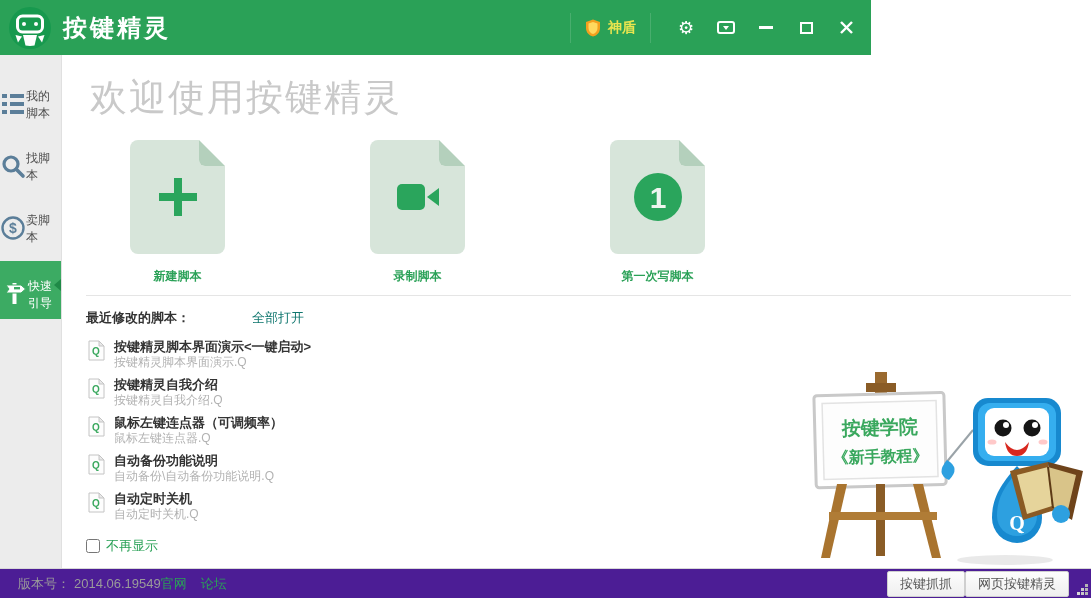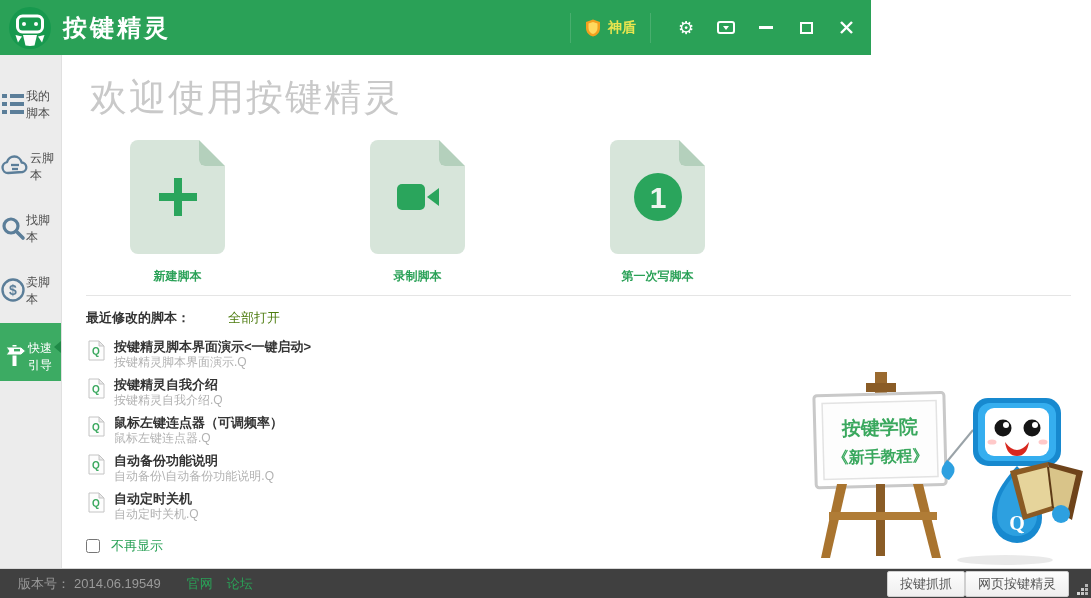--- a/index.html
+++ b/index.html
@@ -38,39 +38,39 @@
   .file-shape { position:relative; width:95px; height:114px; background:#d7e5da; border-radius:8px 0 8px 8px; display:flex; align-items:center; justify-content:center; }
   .file-shape::after { content:""; position:absolute; top:0; right:0; width:0; height:0;
                        border-top:26px solid #fff; border-left:26px solid #b4d0bc; border-bottom-left-radius:6px; }
   .action-label { display:block; margin-top:14px; font-size:12px; font-weight:bold; color:#2aa157; }
 
   .divider { position:absolute; left:24px; right:20px; top:240px; height:1px; background:#e5e5e5; }
 
   .recent { position:absolute; left:24px; top:254px; width:640px; }
   .recent-head { display:flex; align-items:center; }
   .recent-title { font-size:13px; font-weight:bold; color:#333; }
-  .open-all { font-size:13px; color:#4d7c0f; margin-left:38px; cursor:pointer; text-decoration:none; }
+  .open-all { font-size:13px; color:#0f766e; margin-left:62px; cursor:pointer; text-decoration:none; }
   .recent-list { margin-top:12px; }
   .list-item { display:flex; align-items:flex-start; margin-bottom:7px; cursor:pointer; }
   .list-item .qicon { flex:0 0 auto; margin:1px 9px 0 2px; }
   .li-title { font-size:13px; font-weight:bold; color:#333; line-height:16px; }
   .li-path  { font-size:12px; color:#b2b2b2; line-height:15px; }
 
-  .dont-show { position:absolute; left:24px; top:482px; display:flex; align-items:center; gap:11px; }
+  .dont-show { position:absolute; left:24px; top:482px; display:flex; align-items:center; gap:6px; }
   .dont-show input { width:14px; height:14px; accent-color:#2aa157; }
   .dont-show label { font-size:13px; color:#2aa157; cursor:pointer; }
 
   .mascot { position:absolute; right:4px; bottom:2px; }
 
   
-  .statusbar { position:absolute; left:0; top:568px; width:1091px; height:30px; background:#404040; border-top:1px solid #d8d8d8;
+  .statusbar { position:absolute; left:0; top:568px; width:1091px; height:30px; background:#4c1d95; border-top:1px solid #d8d8d8;
                display:flex; align-items:center; font-size:13px; }
   .version { color:#9a9a9a; margin-left:18px; }
   .version b { font-weight:normal; color:#9a9a9a; margin-left:4px; }
-  .foot-link { color:#2aa157; text-decoration:none; margin-left:26px; cursor:pointer; }
+  .foot-link { color:#2aa157; text-decoration:none; cursor:pointer; }
   .foot-link + .foot-link { margin-left:14px; }
   .statusbar-right { margin-left:auto; display:flex; align-items:center; margin-right:22px; }
   .foot-btn { font-size:13px; color:#555; background:linear-gradient(#fdfdfd,#efefef); border:1px solid #cfcfcf; border-radius:2px;
               padding:3px 12px; cursor:pointer; }
   .grip { position:absolute; right:2px; bottom:2px; }
 </style>
 </head>
 <body>
 
 <div class="window">
@@ -130,30 +130,20 @@
           <rect x="2" y="10" width="5" height="4"></rect>
             <rect x="10" y="10" width="14" height="4"></rect>
           <rect x="2" y="18" width="5" height="4"></rect>
             <rect x="10" y="18" width="14" height="4"></rect>
         </svg>
       </span>
       <span class="lbl">我的脚本</span>
     </div>
     <div class="side-item">
       <span class="icn">
-        <svg width="30" height="24" viewBox="0 0 30 24" fill="none" stroke="#5b7e99" stroke-width="2.3">
-          <path d="M8 19 a5.5 5.5 0 0 1 -1 -10.9 a7.5 7.5 0 0 1 14.6 0.4 a4.8 4.8 0 0 1 0.9 9.5 Z" stroke-linejoin="round"></path>
-          <line x1="11" y1="11" x2="19" y2="11"></line>
-            <line x1="12" y1="15" x2="18" y2="15"></line>
-        </svg>
-      </span>
-      <span class="lbl">云脚本</span>
-    </div>
-    <div class="side-item">
-      <span class="icn">
         <svg width="26" height="26" viewBox="0 0 26 26" fill="none" stroke="#5b7e99">
           <circle cx="11" cy="11" r="7" stroke-width="3.2"></circle>
           <line x1="16.5" y1="16.5" x2="23" y2="23" stroke-width="3.6" stroke-linecap="round"></line>
         </svg>
       </span>
       <span class="lbl">找脚本</span>
     </div>
     <div class="side-item">
       <span class="icn">
         <svg width="26" height="26" viewBox="0 0 26 26">

